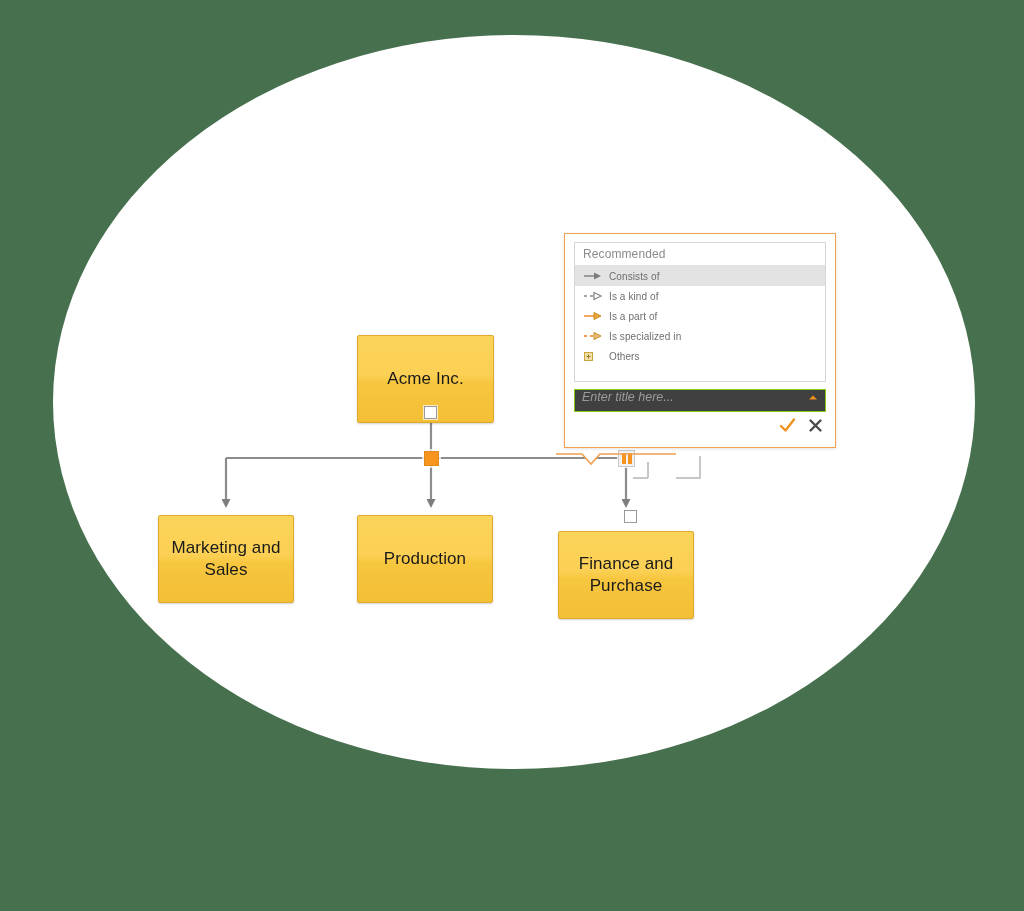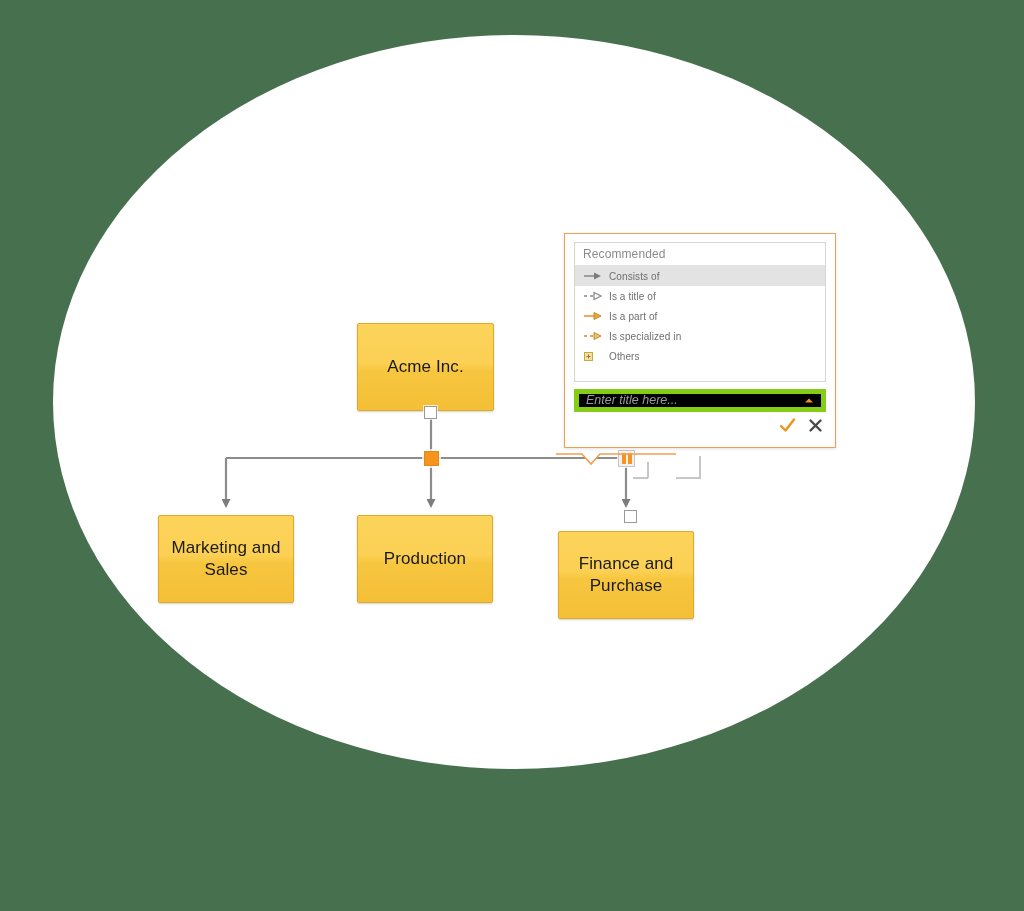--- a/index.html
+++ b/index.html
@@ -53,21 +53,21 @@
     justify-content: center;
     text-align: center;
     color: #1a1a1a;
     font-size: 17px;
     line-height: 22px;
     letter-spacing: .1px;
     box-shadow: 0 1px 2px rgba(0,0,0,.18);
   }
   .node-label { display: block; padding: 0 6px; }
 
-  #node-acme     { left: 357px; top: 323px; width: 137px; height: 88px; }
+  #node-acme     { left: 357px; top: 335px; width: 137px; height: 88px; }
   #node-marketing{ left: 158px; top: 515px; width: 136px; height: 88px; }
   #node-production{ left: 357px; top: 515px; width: 136px; height: 88px; }
   #node-finance  { left: 558px; top: 515px; width: 136px; height: 88px; margin-top: 16px; }
 
   
   .handle-white {
     position: absolute;
     width: 13px;
     height: 13px;
     background: #ffffff;
@@ -166,27 +166,27 @@
     height: 12px;
     display: flex;
     align-items: center;
     justify-content: flex-start;
     margin-right: 4px;
   }
   .relation-item .txt { white-space: nowrap; }
 
   #title-input-row {
     margin-top: 7px;
-    border: 5px solid #84cc16;
+    border: 1px solid #84cc16;
     box-sizing: border-box;
     height: 23px;
     display: flex;
-    align-items: flex-end;
+    align-items: flex-start;
     padding: 0 6px 0 7px;
-    background: #000000;
+    background: #404040;
   }
   #title-input {
     border: 0;
     outline: 0;
     flex: 1;
     font-family: "Liberation Sans", sans-serif;
     font-size: 12.5px;
     font-style: italic;
     color: #8f8f8f;
     background: transparent;
@@ -283,21 +283,21 @@
     </div>
 
 
     <div class="relation-item">
       <span class="ico">
         <svg width="20" height="10" viewBox="0 0 20 10" xmlns="http://www.w3.org/2000/svg">
           <path d="M1,5 L11,5" stroke="#8a8a8a" stroke-width="1.4" stroke-dasharray="3,3"></path>
           <path d="M11,1.5 L18,5 L11,8.5 z" fill="none" stroke="#8a8a8a" stroke-width="1.3"></path>
         </svg>
       </span>
-      <span class="txt">Is a title of</span>
+      <span class="txt">Is a kind of</span>
     </div>
 
     <div class="relation-item">
       <span class="ico">
         <svg width="20" height="10" viewBox="0 0 20 10" xmlns="http://www.w3.org/2000/svg">
           <path d="M1,5 L12,5" stroke="#f07f1a" stroke-width="1.4"></path>
           <path d="M11,1.5 L18,5 L11,8.5 z" fill="#e8a93c" stroke="#c98a20" stroke-width="1"></path>
         </svg>
       </span>
       <span class="txt">Is a part of</span>

